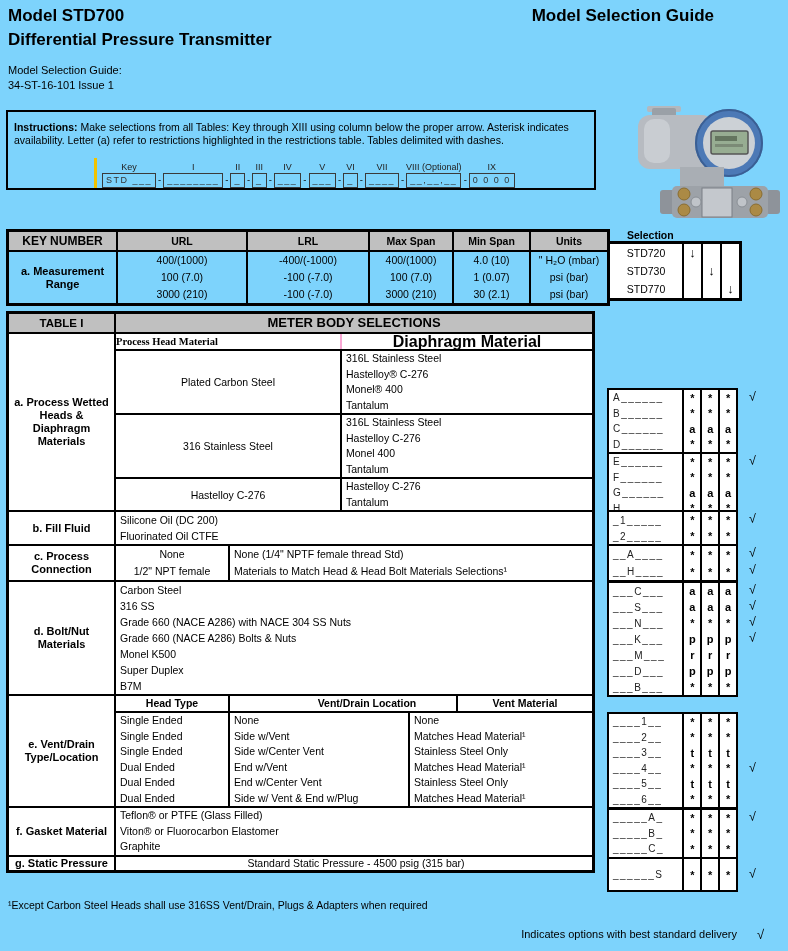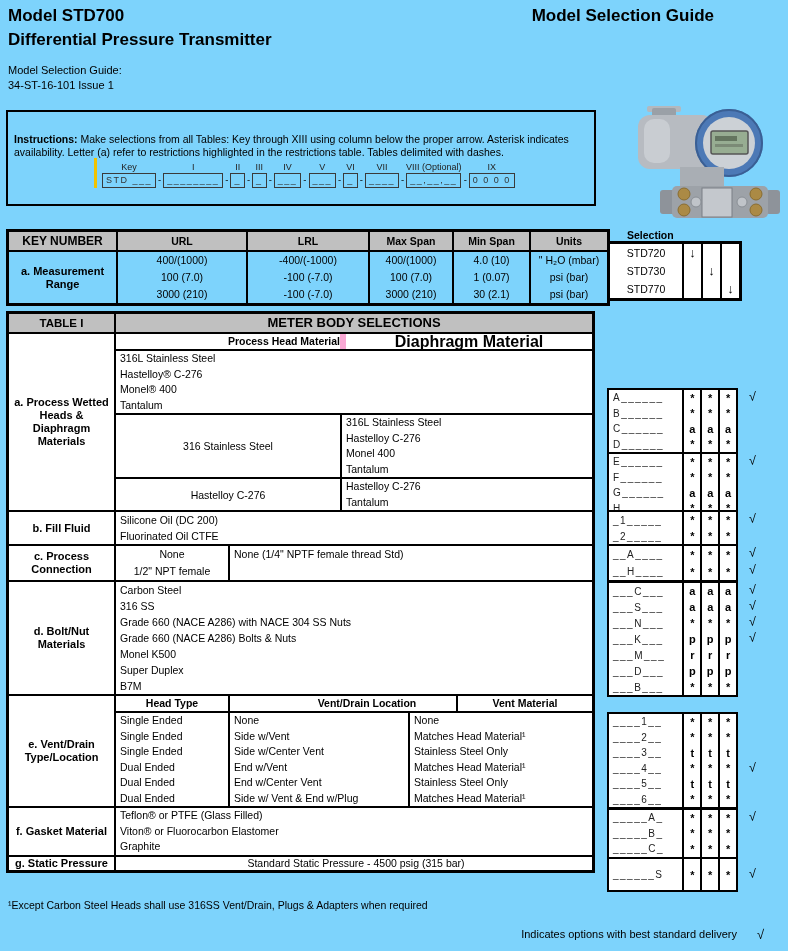--- a/index.html
+++ b/index.html
@@ -3,22 +3,22 @@
 <meta charset="utf-8">
 <style>
   html,body { margin:0; padding:0; background:#fff; }
   #page { position:relative; width:788px; height:951px; background:#7dd3fc; color:#000;
           font-family:"Liberation Sans", sans-serif; overflow:hidden; }
   .abs { position:absolute; }
   .h1 { font-size:17px; font-weight:bold; white-space:nowrap; }
   .small { font-size:11px; white-space:nowrap; }
 
   
-  #instructions { left:6px; top:110px; width:590px; height:96px; border:2px solid #000;
-                  box-sizing:border-box; padding:21px 6px; font-size:10.5px; line-height:13px; }
+  #instructions { left:6px; top:110px; width:590px; height:80px; border:2px solid #000;
+                  box-sizing:border-box; padding:9px 6px; font-size:10.5px; line-height:13px; }
   #keyrow { position:absolute; left:86px; top:46px; display:flex; align-items:flex-end; }
   .ybar { width:3px; height:30px; background:#f2c200; margin-right:5px; }
   .kf { display:flex; flex-direction:column; align-items:center; }
   .kl { font-size:9px; line-height:10px; margin-bottom:1px; color:#222; white-space:nowrap; }
   .kv { border:1px solid #3a3a3a; font-size:9px; letter-spacing:1.5px; padding:1px 3px;
         line-height:11px; white-space:nowrap; color:#333; }
   .ksep { font-size:9.5px; margin:0 2px 2px 2px; }
 
   
   #keytable { position:absolute; left:6px; top:229px; border-collapse:collapse; border:3px solid #000; }
@@ -41,21 +41,21 @@
   .t1h { display:flex; height:18px; background:#c0c0c0; border-bottom:2px solid #000; font-weight:bold; }
   .t1c1 { width:105px; border-right:2px solid #000; text-align:center; line-height:18px; font-size:11.5px; }
   .t1c2 { flex:1; text-align:center; line-height:18px; font-size:13px; }
   .sec { display:flex; }
   .bt { border-top:2.5px solid #000; }
   .lab { width:103px; border-right:2px solid #000; display:flex; align-items:center; justify-content:center;
          text-align:center; font-weight:bold; font-size:11px; line-height:13px; padding:0 1px; }
   .fcol { display:flex; flex-direction:column; }
   .f1 { flex:1; }
   .subh { display:flex; height:15px; border-bottom:2px solid #000; font-weight:bold; }
-  .sc1 { width:224px; border-right:6px solid #f9a8d4; text-align:right; line-height:15px; font-size:10.5px; }
+  .sc1 { width:224px; border-right:2px solid #f9a8d4; text-align:left; line-height:15px; font-size:10.5px;font-family:Liberation Serif, serif; }
   .sc2 { flex:1; text-align:center; line-height:15px; font-size:16px; }
   .grp { display:flex; border-bottom:2px solid #000; }
   .grp.last { border-bottom:none; }
   .ghead { width:224px; border-right:2px solid #000; display:flex; align-items:center; justify-content:center;
            font-size:10.5px; text-align:center; }
   .gdia { flex:1; }
   .ln { font-size:10.5px; padding-left:4px; white-space:nowrap; }
   .h155 { height:15.5px; line-height:15.5px; }
   .h16 { height:16px; line-height:16px; }
   .h17 { height:17px; line-height:17px; }
@@ -249,20 +249,21 @@
     </div>
 
     <div class="sec">
       <div class="lab">a. Process Wetted Heads &amp; Diaphragm Materials</div>
       <div class="fcol f1">
         <div class="subh">
           <div class="sc1">Process Head Material</div>
           <div class="sc2">Diaphragm Material</div>
         </div>
         <div class="grp">
+          <div class="ghead">Plated Carbon Steel</div>
           <div class="gdia">
             <div class="ln h155">316L Stainless Steel</div>
             <div class="ln h155">Hastelloy® C-276</div>
             <div class="ln h155">Monel® 400</div>
             <div class="ln h155">Tantalum</div>
           </div>
         </div>
         <div class="grp">
           <div class="ghead">316 Stainless Steel</div>
           <div class="gdia">
@@ -291,20 +292,21 @@
     </div>
 
     <div class="sec bt">
       <div class="lab">c. Process Connection</div>
       <div class="ccol1">
         <div class="ln h17 cen">None</div>
         <div class="ln h17 cen">1/2" NPT female</div>
       </div>
       <div class="fcol f1">
         <div class="ln h17">None (1/4" NPTF female thread Std)</div>
+        <div class="ln h17">Materials to Match Head  &amp;  Head Bolt Materials Selections¹</div>
       </div>
     </div>
 
     <div class="sec bt">
       <div class="lab">d. Bolt/Nut Materials</div>
       <div class="fcol f1">
         <div class="ln h16">Carbon Steel</div>
         <div class="ln h16">316 SS</div>
         <div class="ln h16">Grade 660 (NACE A286) with NACE 304 SS Nuts</div>
         <div class="ln h16">Grade 660 (NACE A286) Bolts &amp; Nuts</div>

